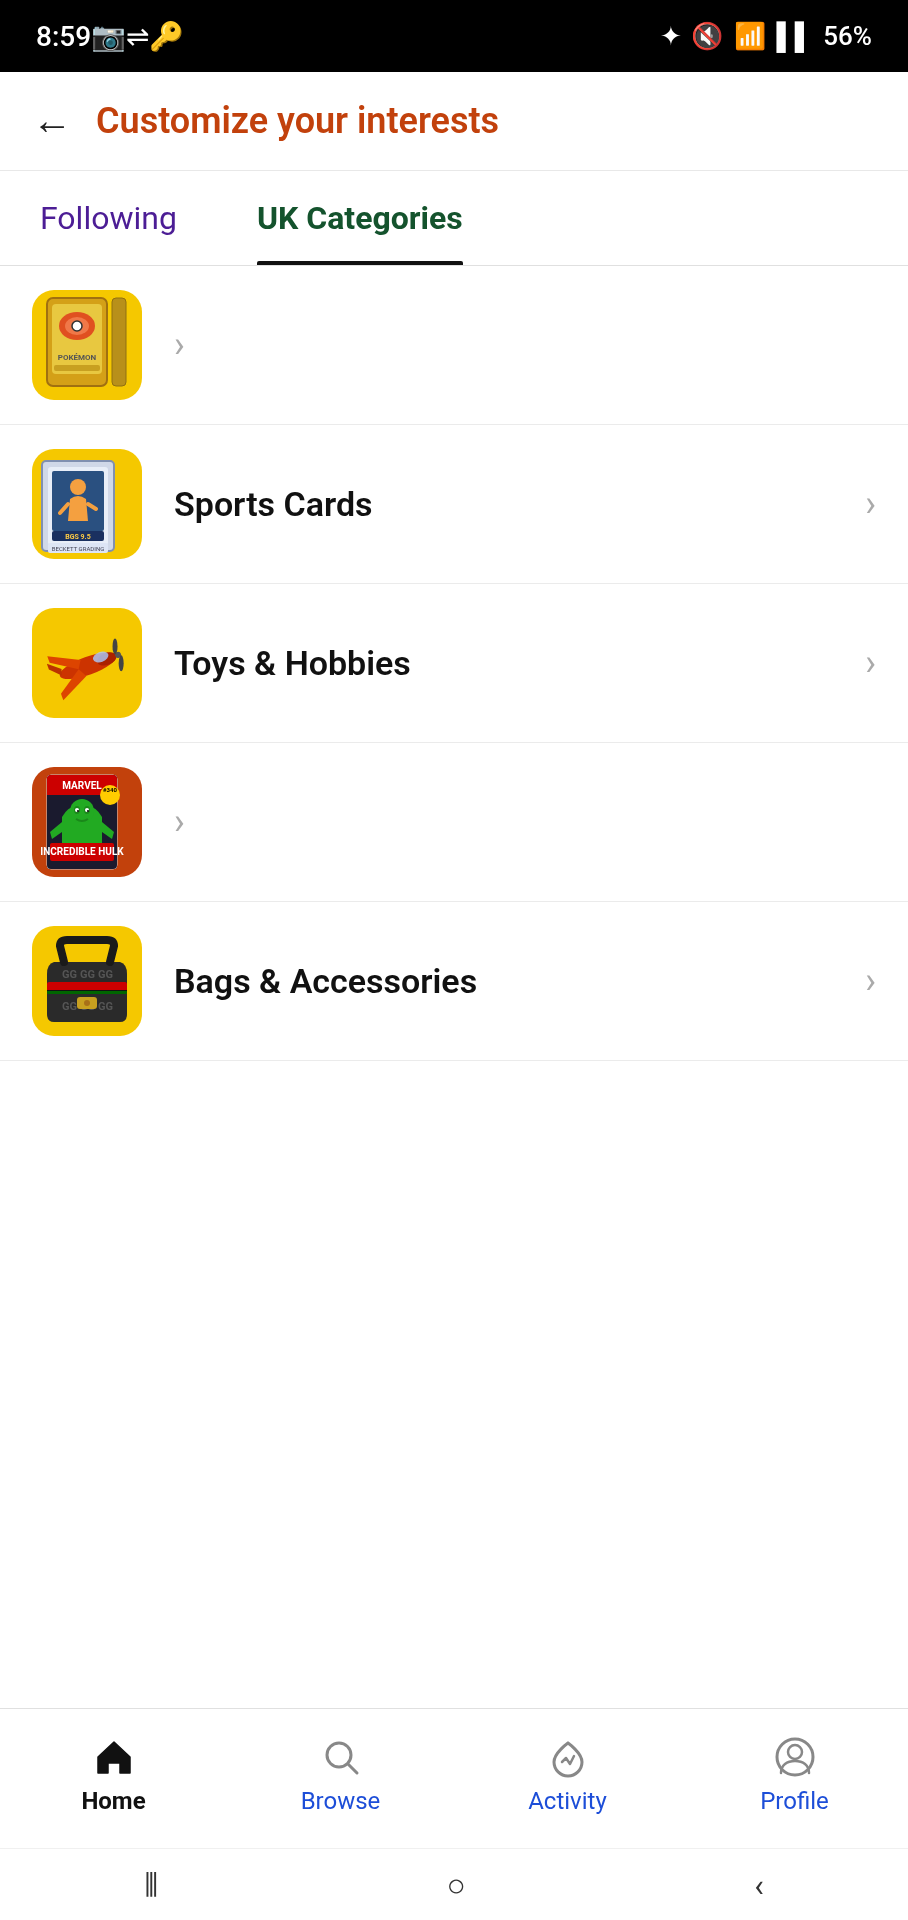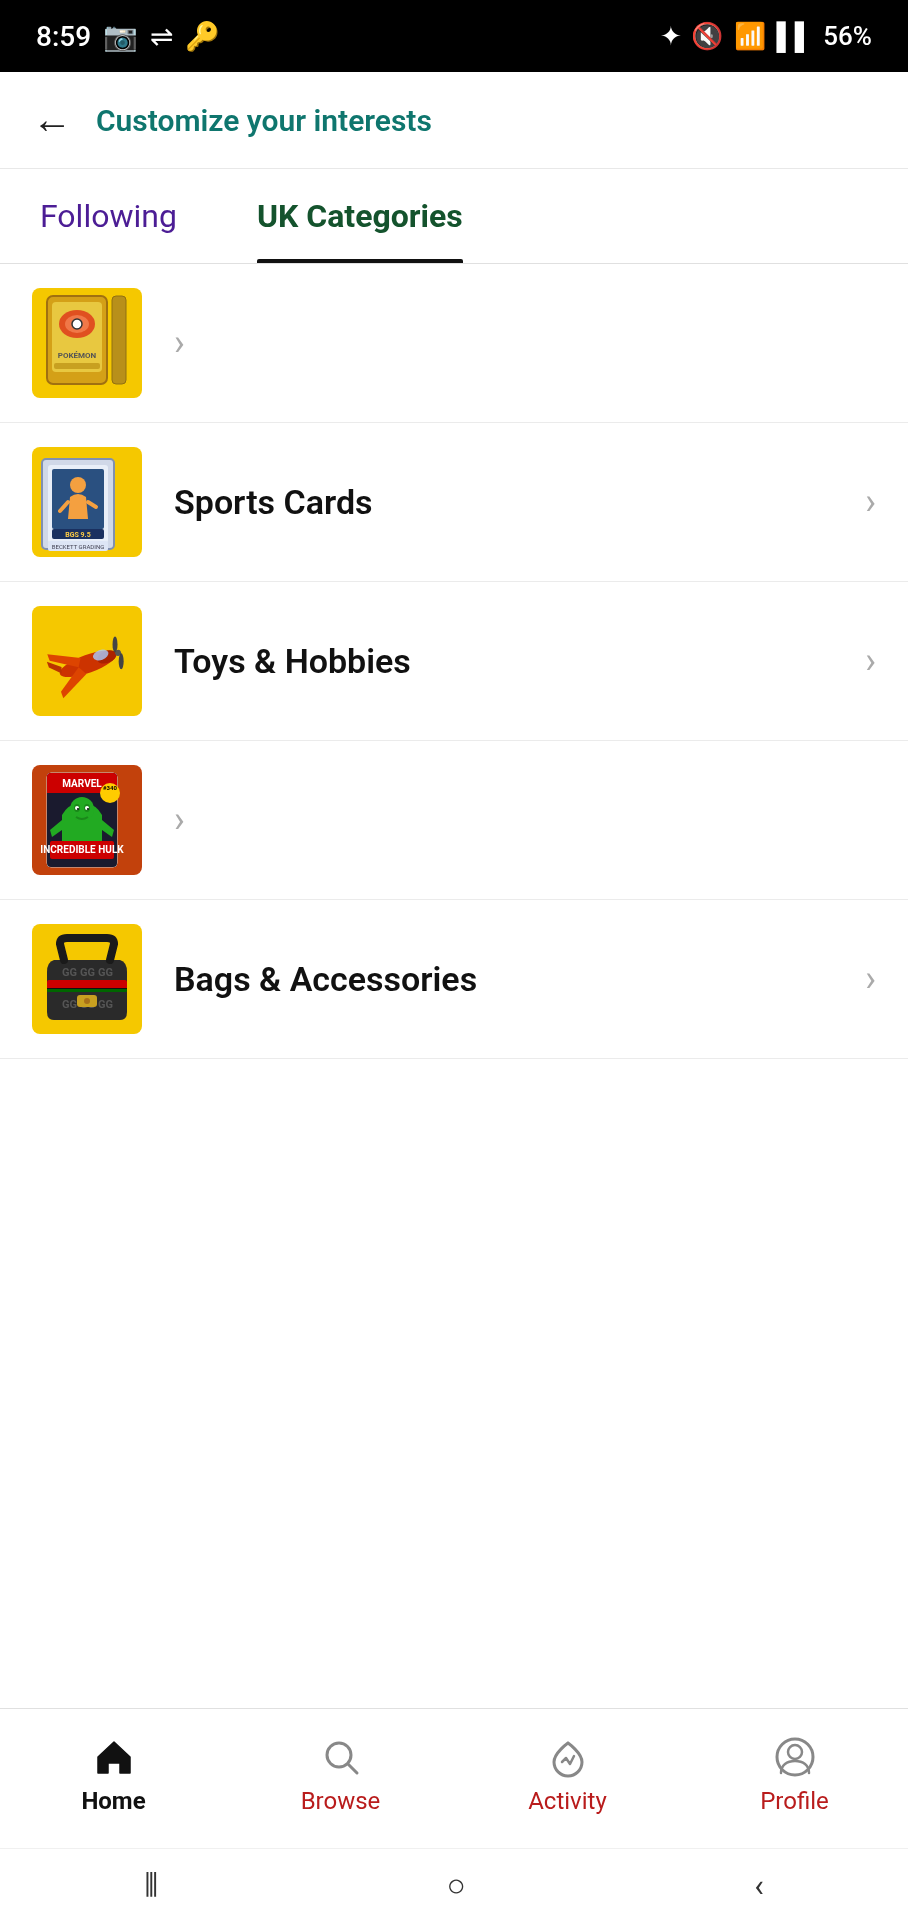--- a/index.html
+++ b/index.html
@@ -18,42 +18,42 @@
       background: #000;
       color: #fff;
       height: 72px;
       display: flex;
       align-items: center;
       justify-content: space-between;
       padding: 0 36px;
       font-size: 28px;
       font-weight: 500;
     }
-    .status-left { display: flex; align-items: center; gap: 12px; }
+    .status-left { display: flex; align-items: center; }
     .status-right { display: flex; align-items: center; gap: 10px; font-size: 26px; }
 
     
     .header {
       display: flex;
       align-items: center;
       padding: 28px 32px;
       border-bottom: 1px solid #e8e8e8;
       background: #fff;
     }
     .back-btn {
       font-size: 40px;
       color: #222;
       cursor: pointer;
       margin-right: 24px;
       line-height: 1;
     }
     .header-title {
-      font-size: 30px;
+      font-size: 36px;
       font-weight: 600;
-      color: #0f766e;
+      color: #c2410c;
     }
 
     
     .tabs {
       display: flex;
       border-bottom: 1px solid #e0e0e0;
       background: #fff;
     }
     .tab {
       padding: 28px 0;
@@ -86,21 +86,21 @@
     .category-item {
       display: flex;
       align-items: center;
       padding: 24px 32px;
       border-bottom: 1px solid #ebebeb;
       cursor: pointer;
     }
     .category-thumb {
       width: 110px;
       height: 110px;
-      border-radius: 8px;
+      border-radius: 22px;
       background: #f5c800;
       margin-right: 32px;
       flex-shrink: 0;
       display: flex;
       align-items: center;
       justify-content: center;
       overflow: hidden;
       position: relative;
     }
     .category-name {
@@ -150,21 +150,21 @@
       flex: 1;
       display: flex;
       flex-direction: column;
       align-items: center;
       gap: 8px;
       cursor: pointer;
       padding: 8px 16px;
     }
     .nav-label {
       font-size: 24px;
-      color: #b91c1c;
+      color: #1d4ed8;
     }
     .nav-label.active-label {
       color: #111;
       font-weight: 700;
     }
 
     
     .system-bar {
       background: #fff;
       height: 72px;

